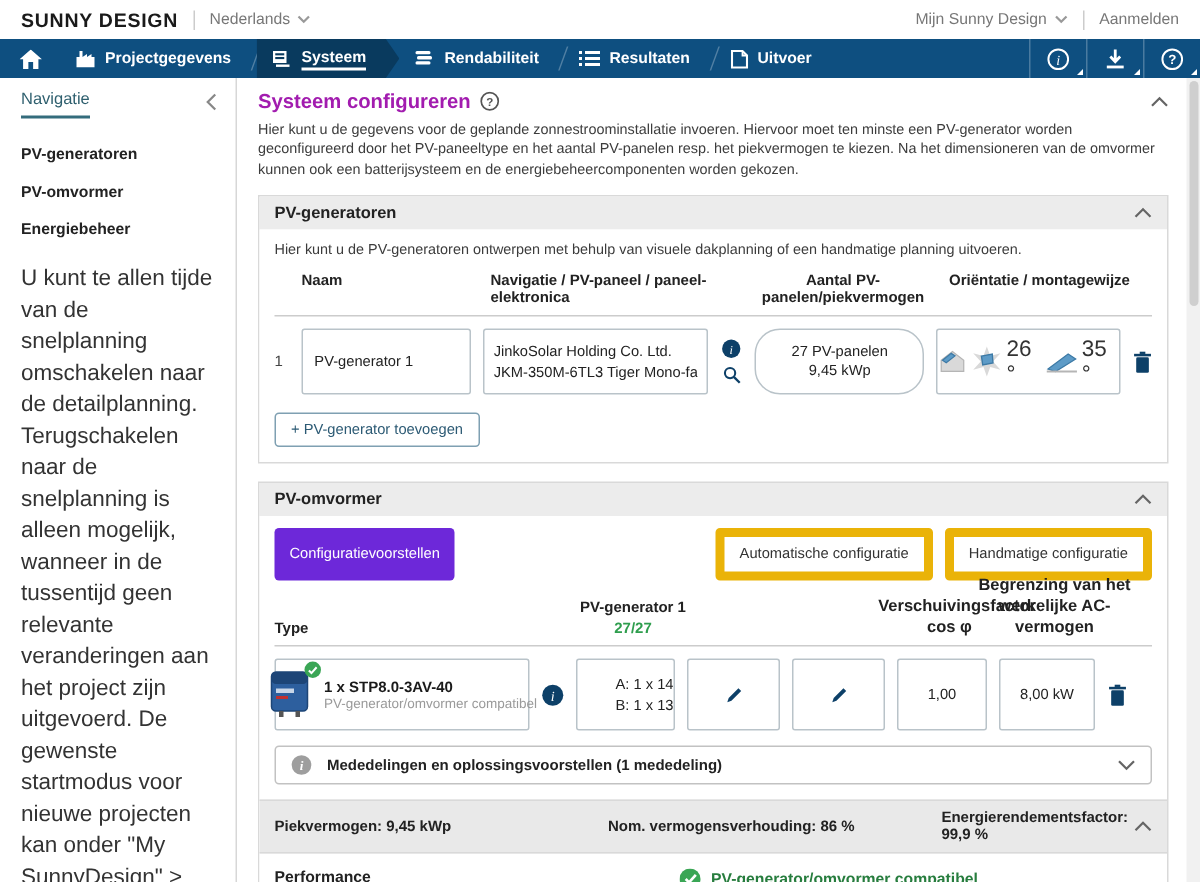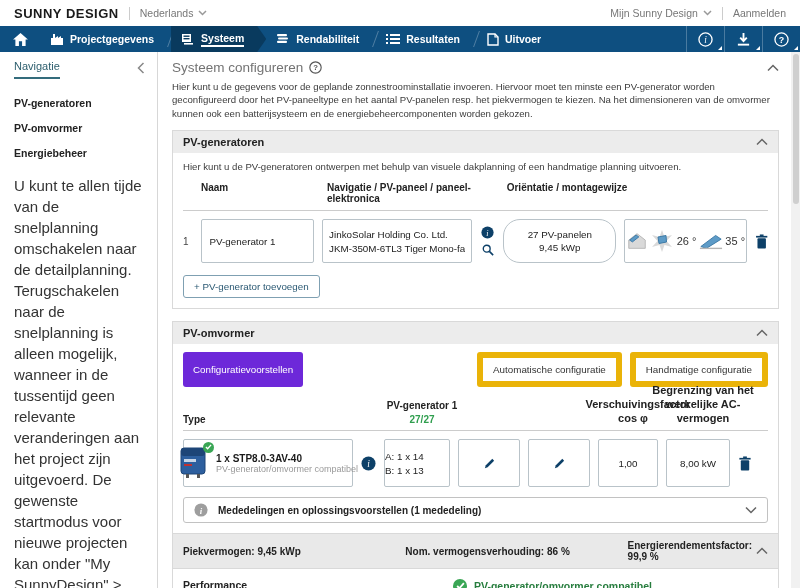--- a/index.html
+++ b/index.html
@@ -36,21 +36,21 @@
   .side-item { font-size:10.5px; font-weight:bold; color:#222; cursor:pointer; }
   .side-note { margin-top:16px; font-size:15px; line-height:1.4; color:#333; }
   .side-btn { margin-top:16px; display:inline-block; border:1px solid #7fa0b2; border-radius:3px; padding:6px 8px;
     font-size:9.8px; color:#2c5a74; background:#fff; cursor:pointer; }
 
   .main { flex:1; padding:8px 12px 0 14px; overflow:hidden; }
   .scrollstrip { width:9px; background:#f1f1f1; flex-shrink:0; position:relative; }
   .scrollthumb { position:absolute; top:2px; left:1.5px; width:6px; height:150px; background:#cfcfcf; border-radius:3px; }
 
   .title-row { display:flex; align-items:center; gap:6px; }
-  .page-title { font-size:13.5px; font-weight:normal; color:#737373; }
+  .page-title { font-size:13.5px; font-weight:bold; color:#a21caf; }
   .collapse-main { margin-left:auto; cursor:pointer; }
   .intro { font-size:9.6px; color:#3c3c3c; line-height:1.4; margin:5px 0 10px; }
 
   .panel { border:1px solid #d9d9d9; margin-bottom:12px; }
   .panel-head { background:#ececec; padding:5px 10px; display:flex; align-items:center; font-size:11px; font-weight:bold; color:#222; }
   .panel-head .up { margin-left:auto; cursor:pointer; }
   .panel-body { padding:8px 10px 10px; background:#fff; }
   .hint { font-size:9.6px; color:#3c3c3c; }
 
   
@@ -64,21 +64,21 @@
   .gen-row { display:flex; gap:8px; align-items:center; margin-top:8px; }
   .idx { width:10px; font-size:10px; color:#444; }
   .cellbox { border:1px solid #b9c3c9; border-radius:2px; background:#fff; min-height:44px;
     display:flex; flex-direction:column; justify-content:center; font-size:9.8px; color:#222; cursor:pointer; }
   .box-name { width:118px; padding:0 8px; }
   .box-fab { width:150px; padding:0 6px; gap:3px; }
   .fab-line { white-space:nowrap; overflow:hidden; }
   .fab-icons { width:16px; display:flex; flex-direction:column; align-items:center; gap:5px; }
   .box-cnt { width:118px; text-align:center; gap:2px;border-radius:17px; }
   .box-ori { width:128px; flex-direction:row; align-items:center; justify-content:space-evenly; gap:2px; }
-  .deg { font-size:11px; color:#333; }
+  .deg { font-size:15px; color:#333; }
   .trash-btn { cursor:pointer; }
   .add-btn { margin-top:12px; display:inline-block; border:1px solid #7fa0b2; border-radius:3px; background:#fff;
     padding:5px 10px; font-size:9.8px; color:#2c5a74; cursor:pointer; }
 
   
   .inv-btnrow { display:flex; gap:8px; margin-bottom:4px; }
   .btn-primary { background:#6d28d9; color:#fff; border:none; border-radius:3px; padding:6px 10px; font-size:9.8px; cursor:pointer; }
   .btn-outline { background:#fff; border:6px solid #eab308; border-radius:3px; padding:6px 10px; font-size:9.8px; color:#333; cursor:pointer; }
   .inv-btnrow .spacer { flex:1; }
 
@@ -94,21 +94,21 @@
   .ic-center { position:absolute; bottom:0; left:50%; transform:translateX(-50%); width:120px; text-align:center; }
   .gen-count { color:#2f9e4e; margin-top:3px; }
   .ic-small { font-weight:bold; font-size:11px; line-height:1.25; }
 
   .inv-row { display:flex; gap:8px; align-items:center; margin-top:8px; }
   .box-type { width:170px; flex-direction:row; align-items:center; gap:8px; padding:0 6px; min-height:48px; }
   .inv-img { position:relative; flex-shrink:0; }
   .badge { position:absolute; top:-5px; right:-6px; }
   .type-label { font-weight:bold; font-size:10px; color:#1a1a1a; white-space:nowrap; }
   .type-status { font-size:9px; color:#9a9a9a; white-space:nowrap; }
-  .box-ab { width:66px; text-align:left; gap:3px; min-height:48px; }
+  .box-ab { width:66px; text-align:right; gap:3px; min-height:48px; }
   .box-pen { width:62px; align-items:center; min-height:48px; }
   .box-cos { width:60px; text-align:center; min-height:48px; }
   .box-ac { width:64px; text-align:center; min-height:48px; }
 
   .msg-bar { margin-top:10px; border:1px solid #c2c2c2; border-radius:3px; display:flex; align-items:center; gap:10px;
     padding:5px 10px; font-size:10px; font-weight:bold; color:#222; cursor:pointer; }
   .msg-bar .down { margin-left:auto; }
 
   .sum-bar { margin:10px -10px 0; background:#e9e9e9; border-top:1px solid #d9d9d9; border-bottom:1px solid #d9d9d9;
     display:flex; align-items:center; padding:6px 10px; font-size:10px; font-weight:bold; color:#222; }
@@ -262,20 +262,21 @@
           <polyline points="1,6.5 6,1.5 11,6.5" fill="none" stroke="#666" stroke-width="1.5"></polyline>
         </svg>
       </div>
       <div class="panel-body">
         <p class="hint">Hier kunt u de PV-generatoren ontwerpen met behulp van visuele dakplanning of een handmatige planning uitvoeren.</p>
 
         <div class="gen-cols">
           <span class="gc-idx"></span>
           <span class="gc-name">Naam</span>
           <span class="gc-fab">Navigatie / PV-paneel / paneel-elektronica</span>
+          <span class="gc-cnt">Aantal PV-panelen/piekvermogen</span>
           <span class="gc-ori">Oriëntatie / montagewijze</span>
         </div>
 
         <div class="gen-row">
           <span class="idx">1</span>
           <div class="cellbox box-name">
             <span>PV-generator 1</span>
           </div>
           <div class="cellbox box-fab">
             <span class="fab-line">JinkoSolar Holding Co. Ltd.</span>

